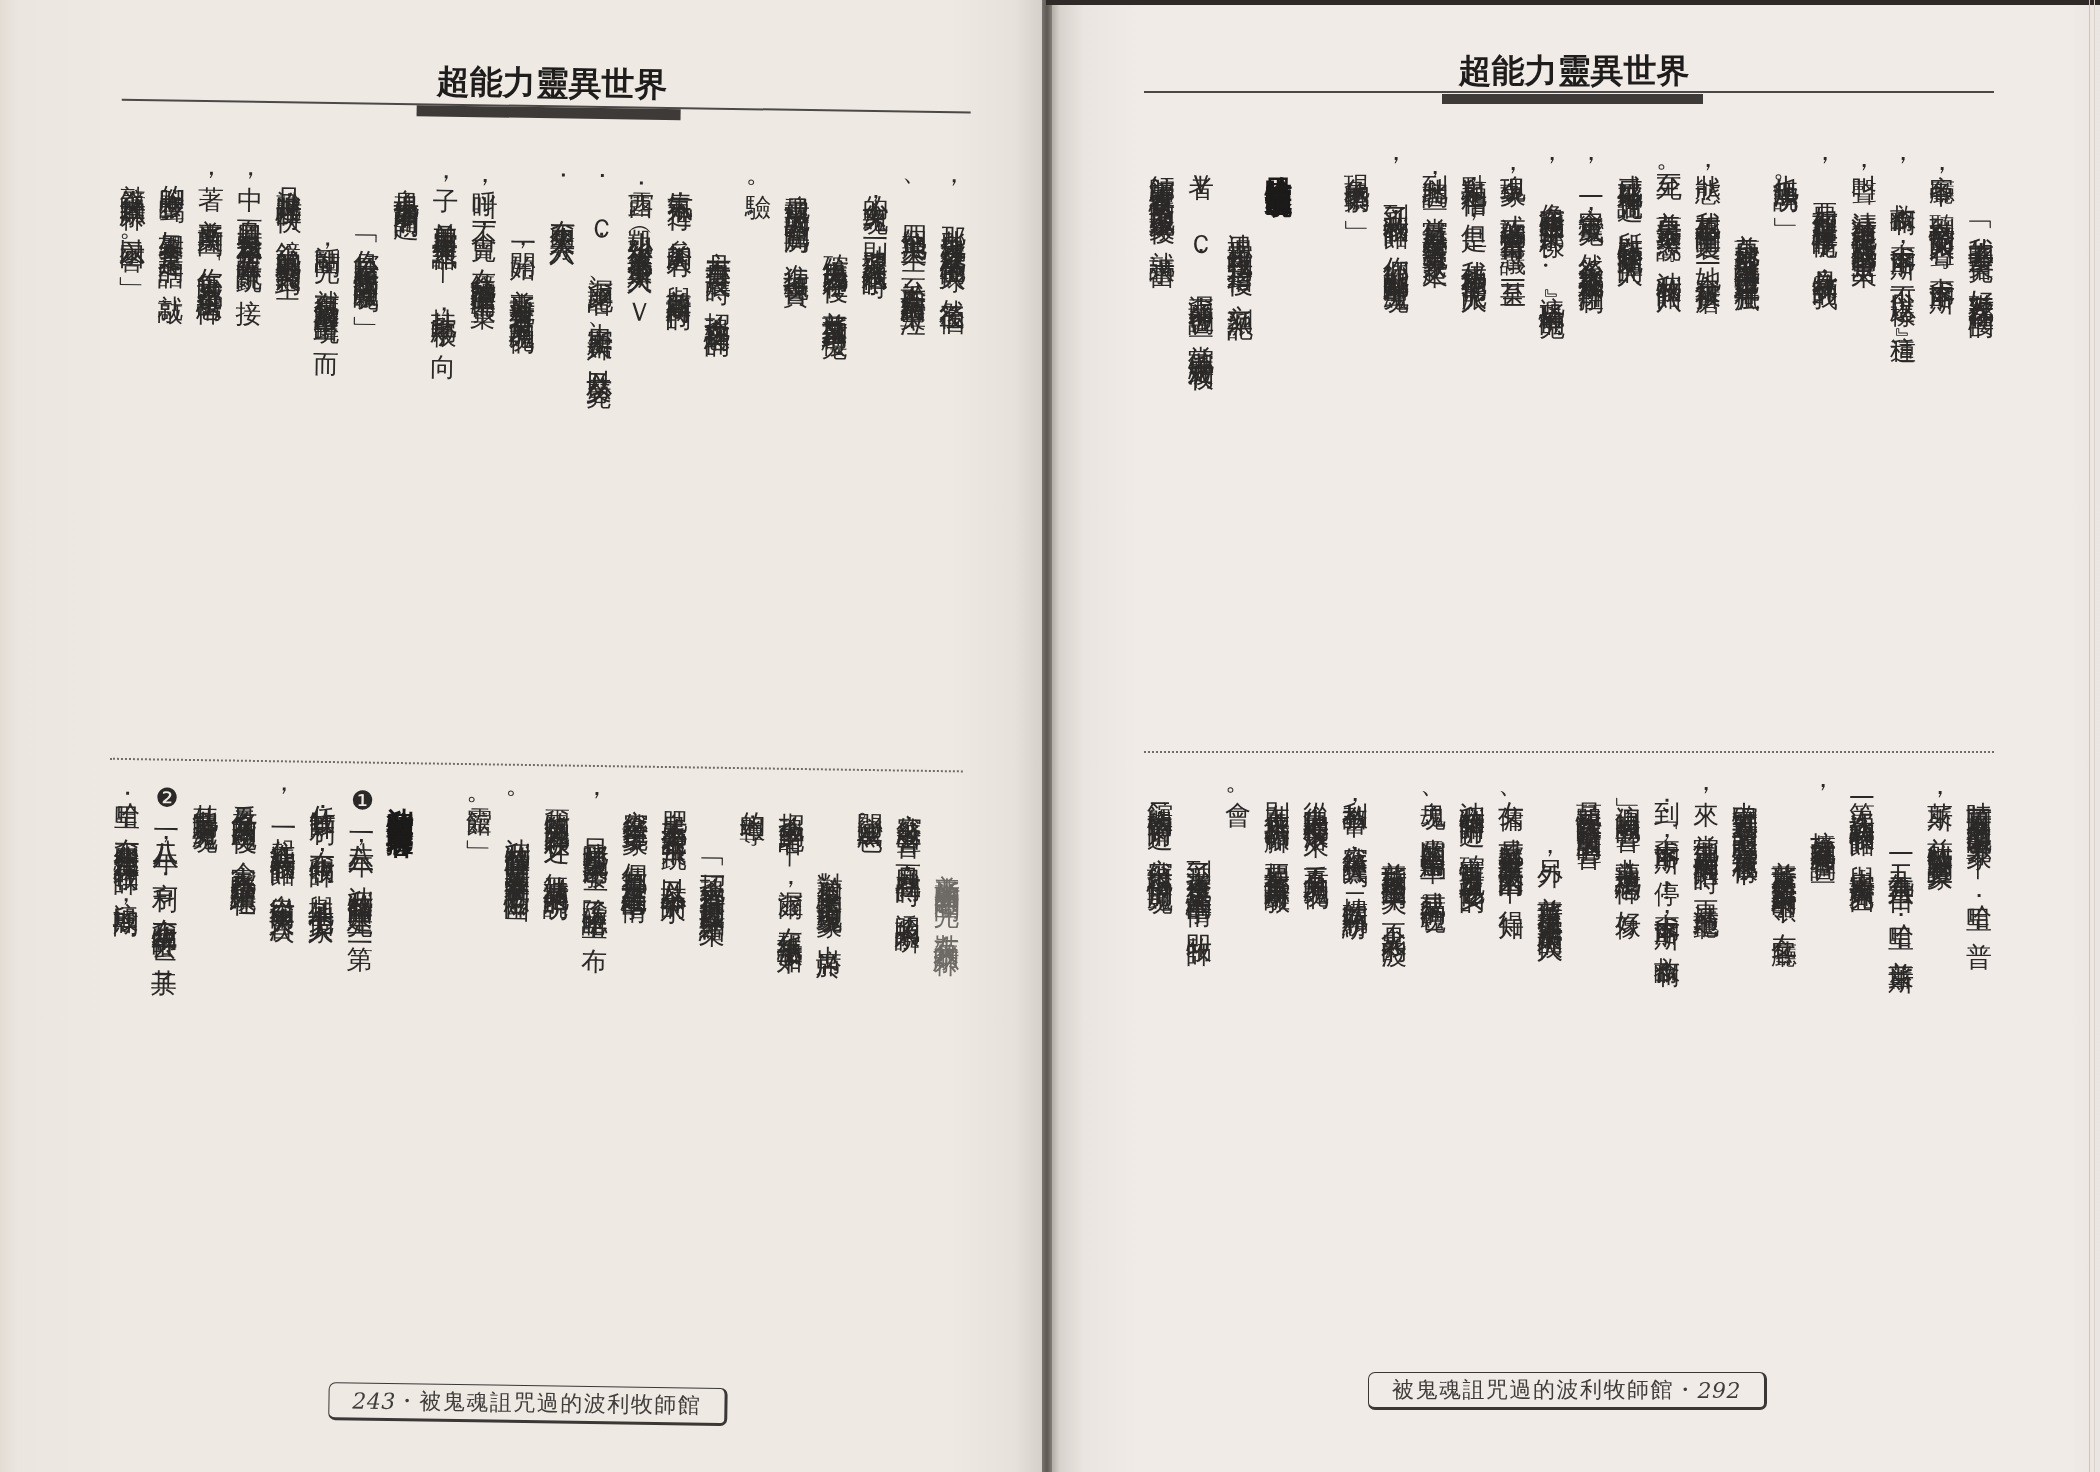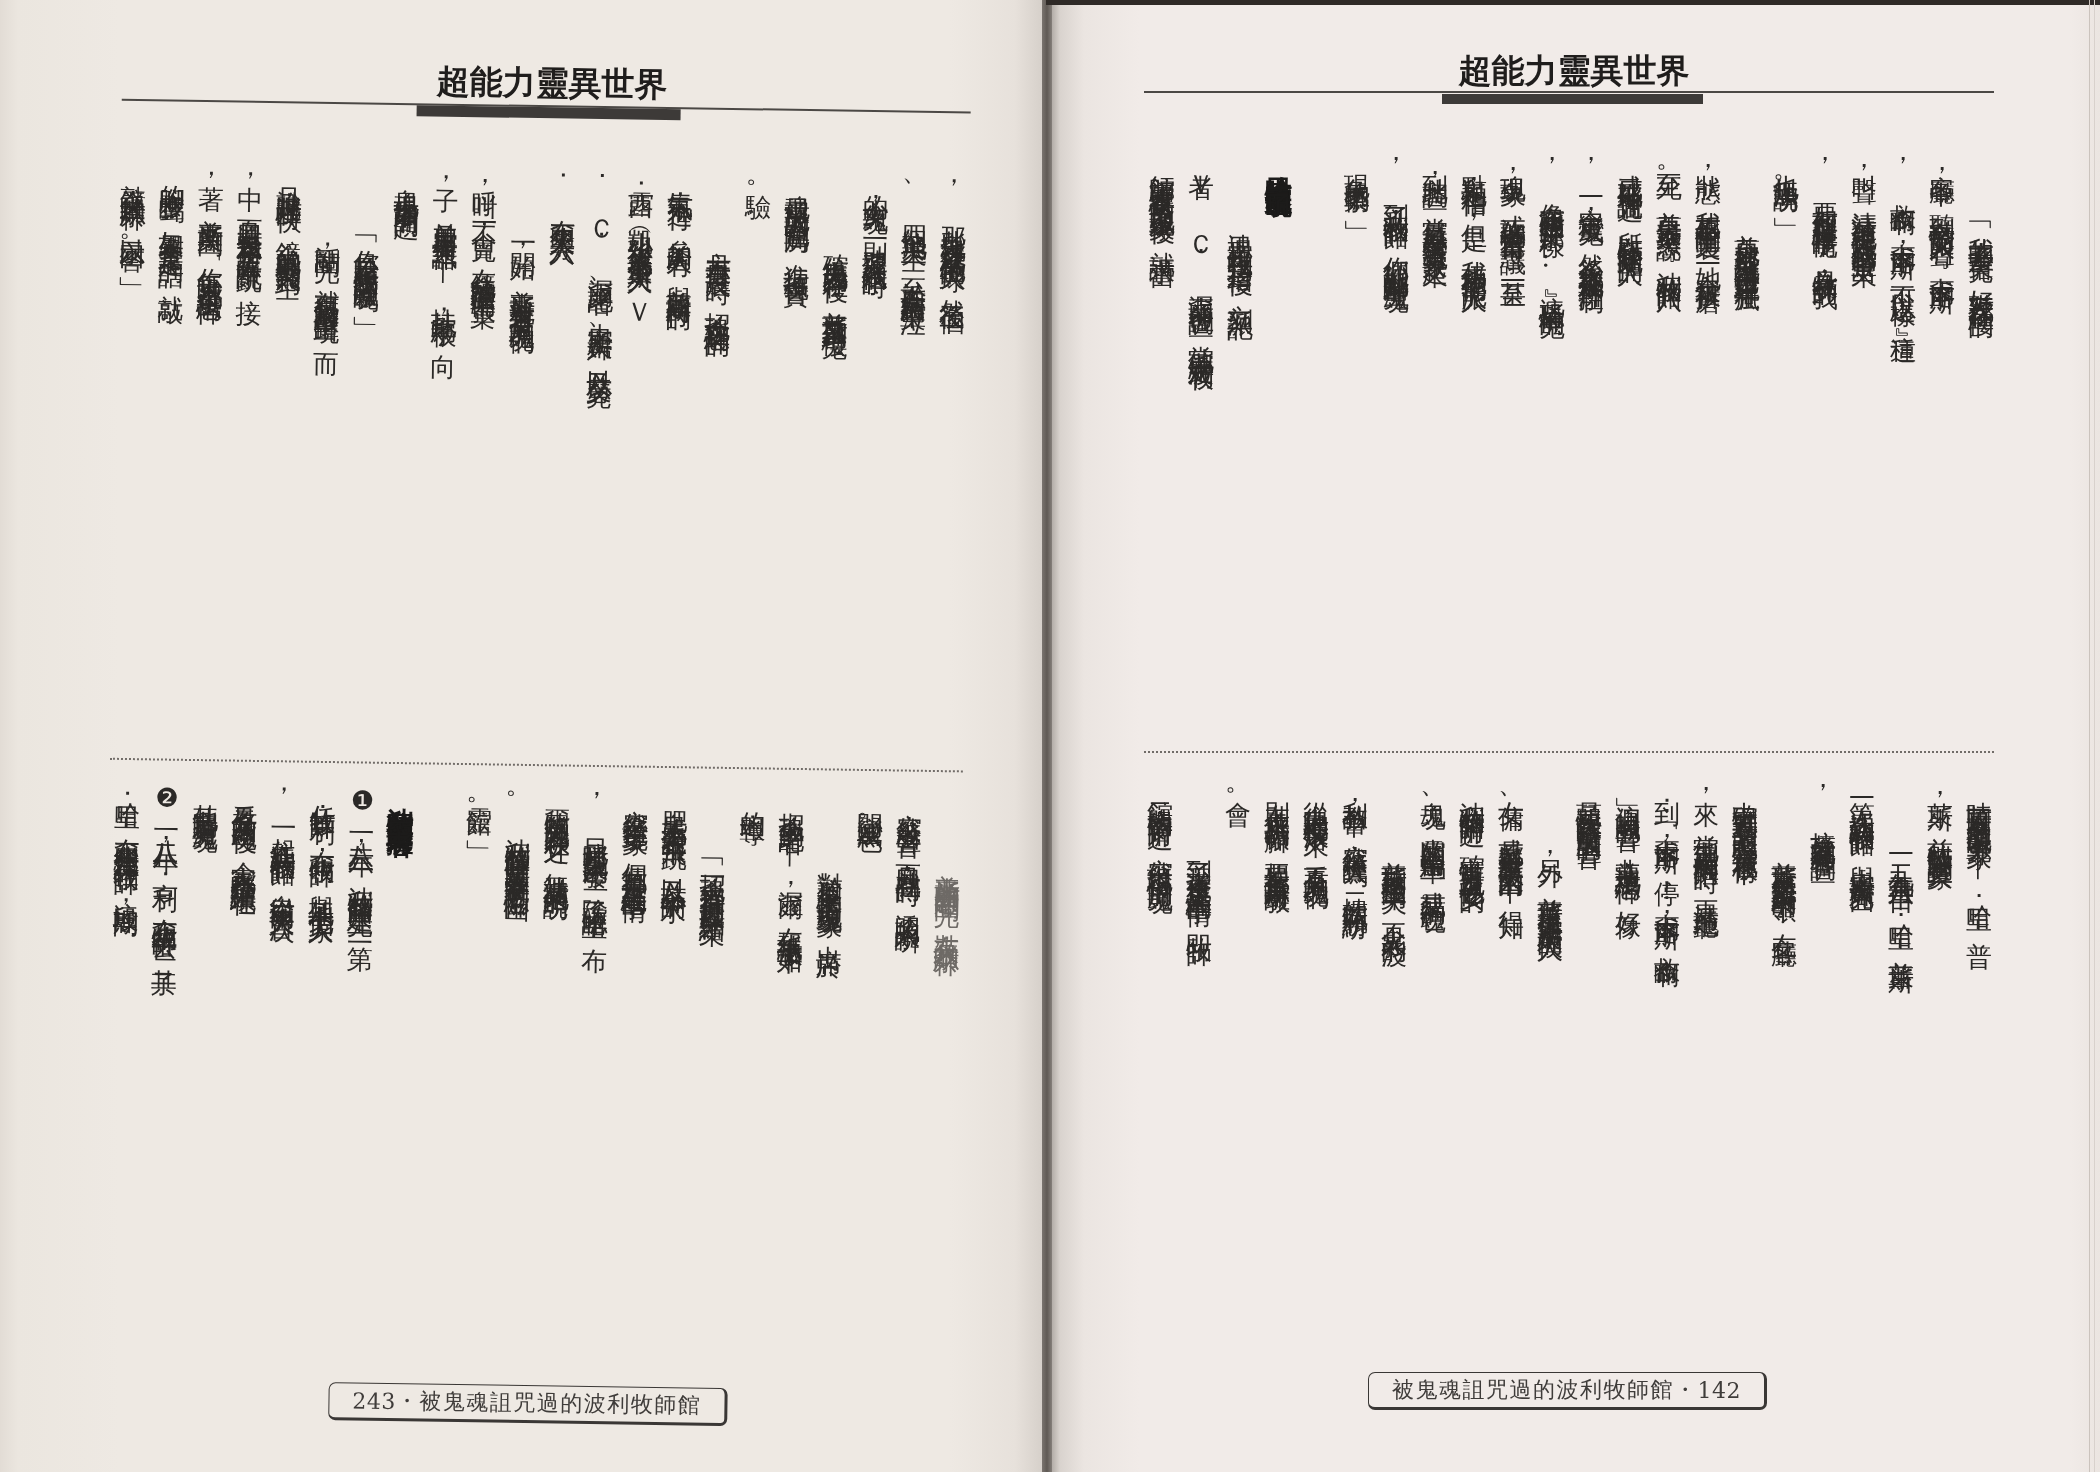--- a/index.html
+++ b/index.html
@@ -63,21 +63,21 @@
 
     
     .footer {
       position: absolute; height: 38px; width: 399px; box-sizing: border-box;
       border: 1.6px solid #3a3735; border-right-width: 3px; border-bottom-width: 3px;
       border-radius: 7px;
       display: flex; align-items: center; justify-content: center;
       font-family: "DejaVu Sans", sans-serif; font-size: 22px; color: #3f3c3a;
       letter-spacing: 1.5px; white-space: nowrap;
     }
-    .footer .pg { font-family: "DejaVu Serif", serif; letter-spacing: 0.5px; }
+    .footer .pg { font-family: "DejaVu Serif", serif; font-style: italic; letter-spacing: 0.5px; }
   </style>
 </head>
 <body>
 
 <div class="page-left-bg"></div>
 <div class="page-right-bg"></div>
 <div class="gutter-core"></div>
 <div class="top-band"></div>
 <div class="edge-line-1"></div>
 <div class="edge-line-2"></div>
@@ -199,15 +199,15 @@
       <div class="col text">從中央的樓梯滾落下來，看不見的鬼魂們，</div>
       <div class="col text">則在走廊上拼命頓腳，想要把普萊斯嚇離教</div>
       <div class="col text">會。</div>
       <div class="col text">　　到了深夜還發生更恐怖的事情，即牧師</div>
       <div class="col text">館二樓的窗户附近，突然出現很可怕的鬼魂</div>
     </div>
 
   <div class="footer" style="left:1368px; top:1372px;">
     <span>被鬼魂詛咒過的波利牧師館</span>
     <span>・</span>
-    <span class="pg">142</span>
+    <span class="pg">292</span>
   </div>
 </div>
 
 </body></html>

